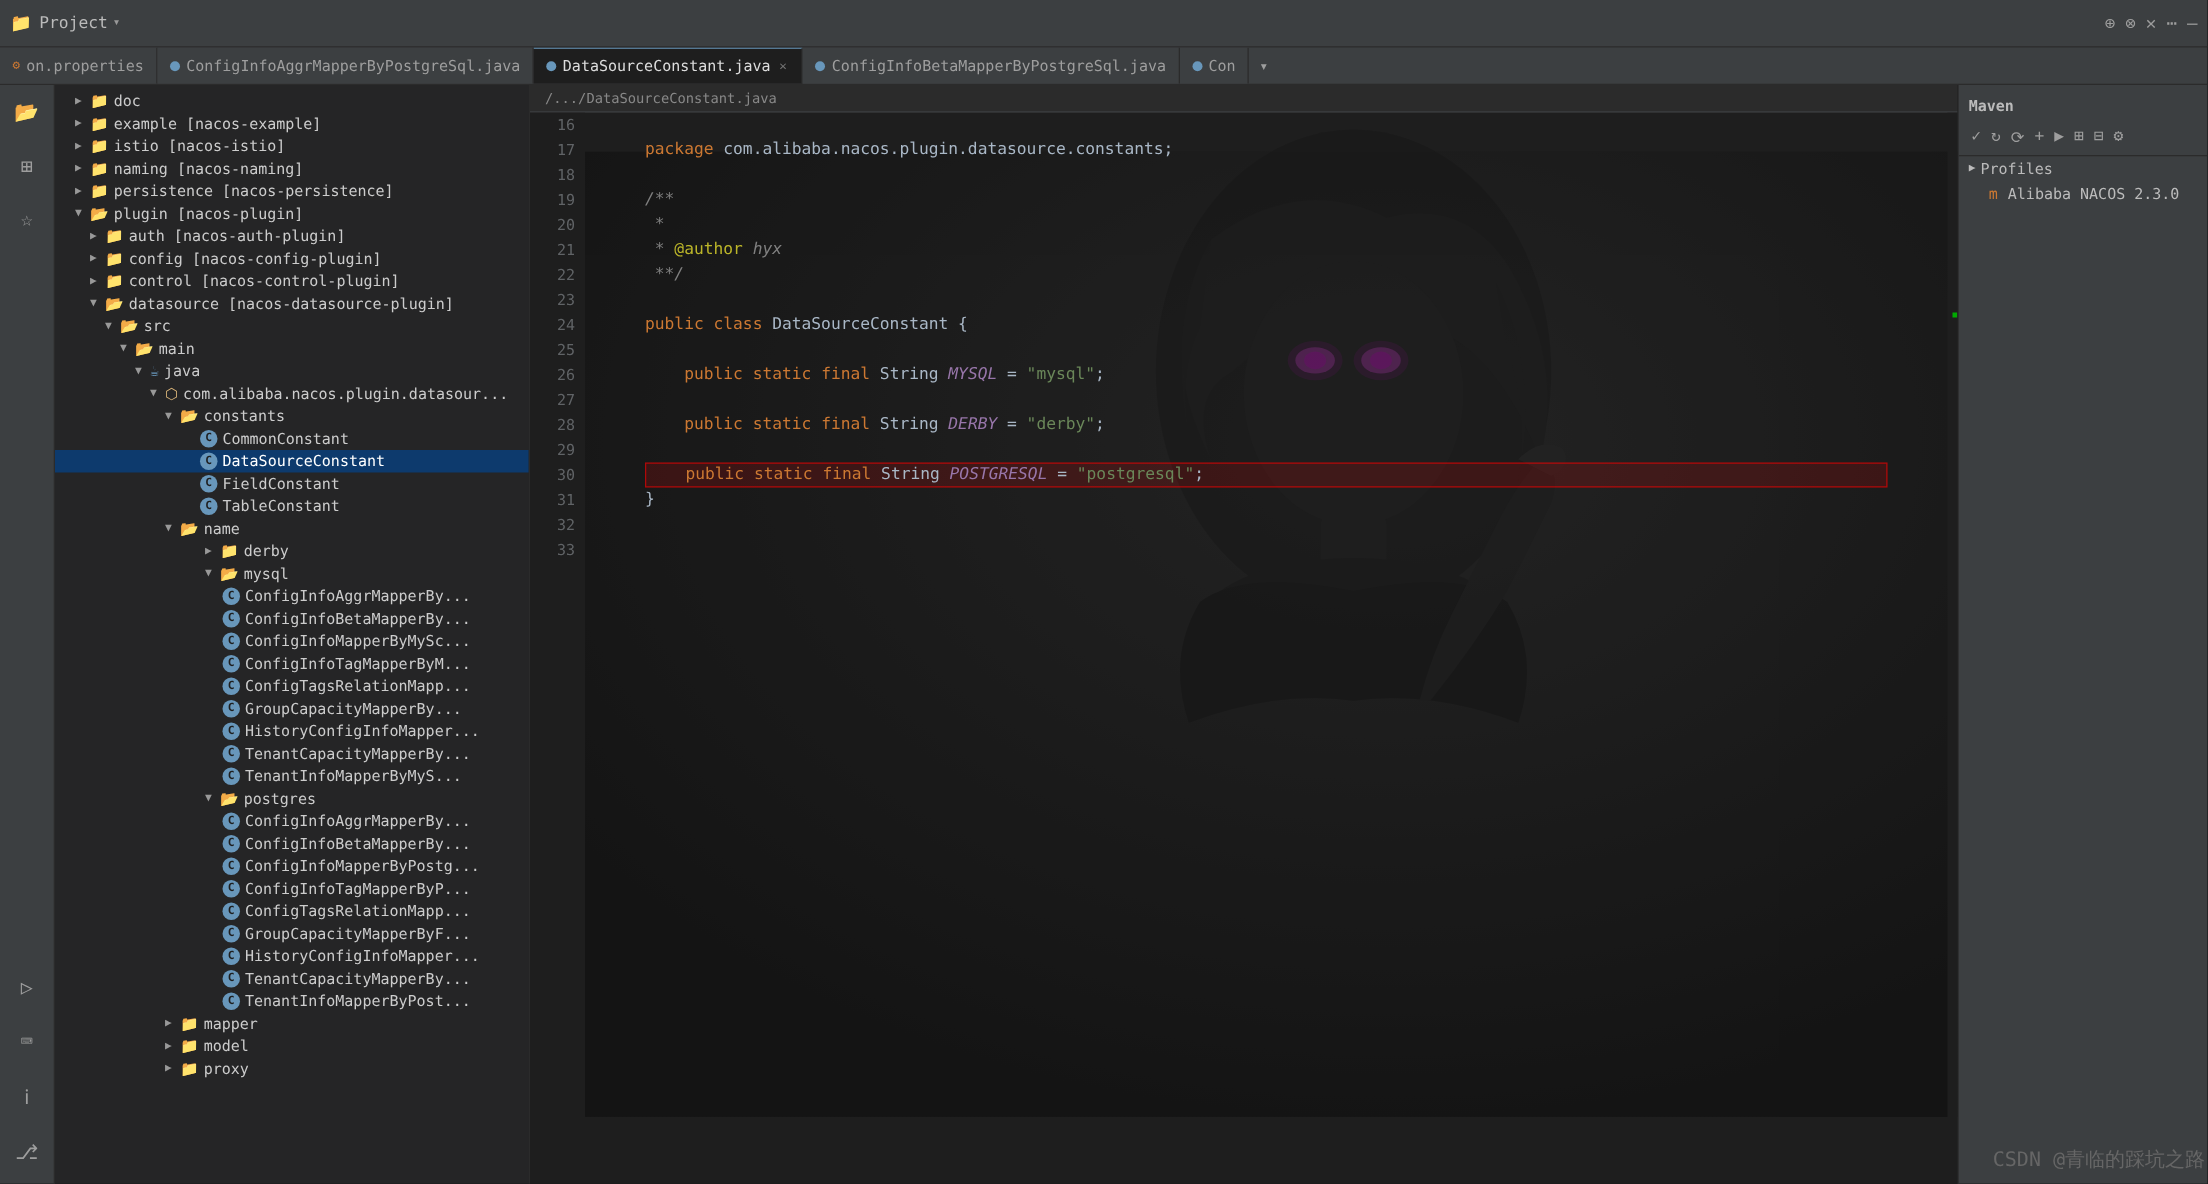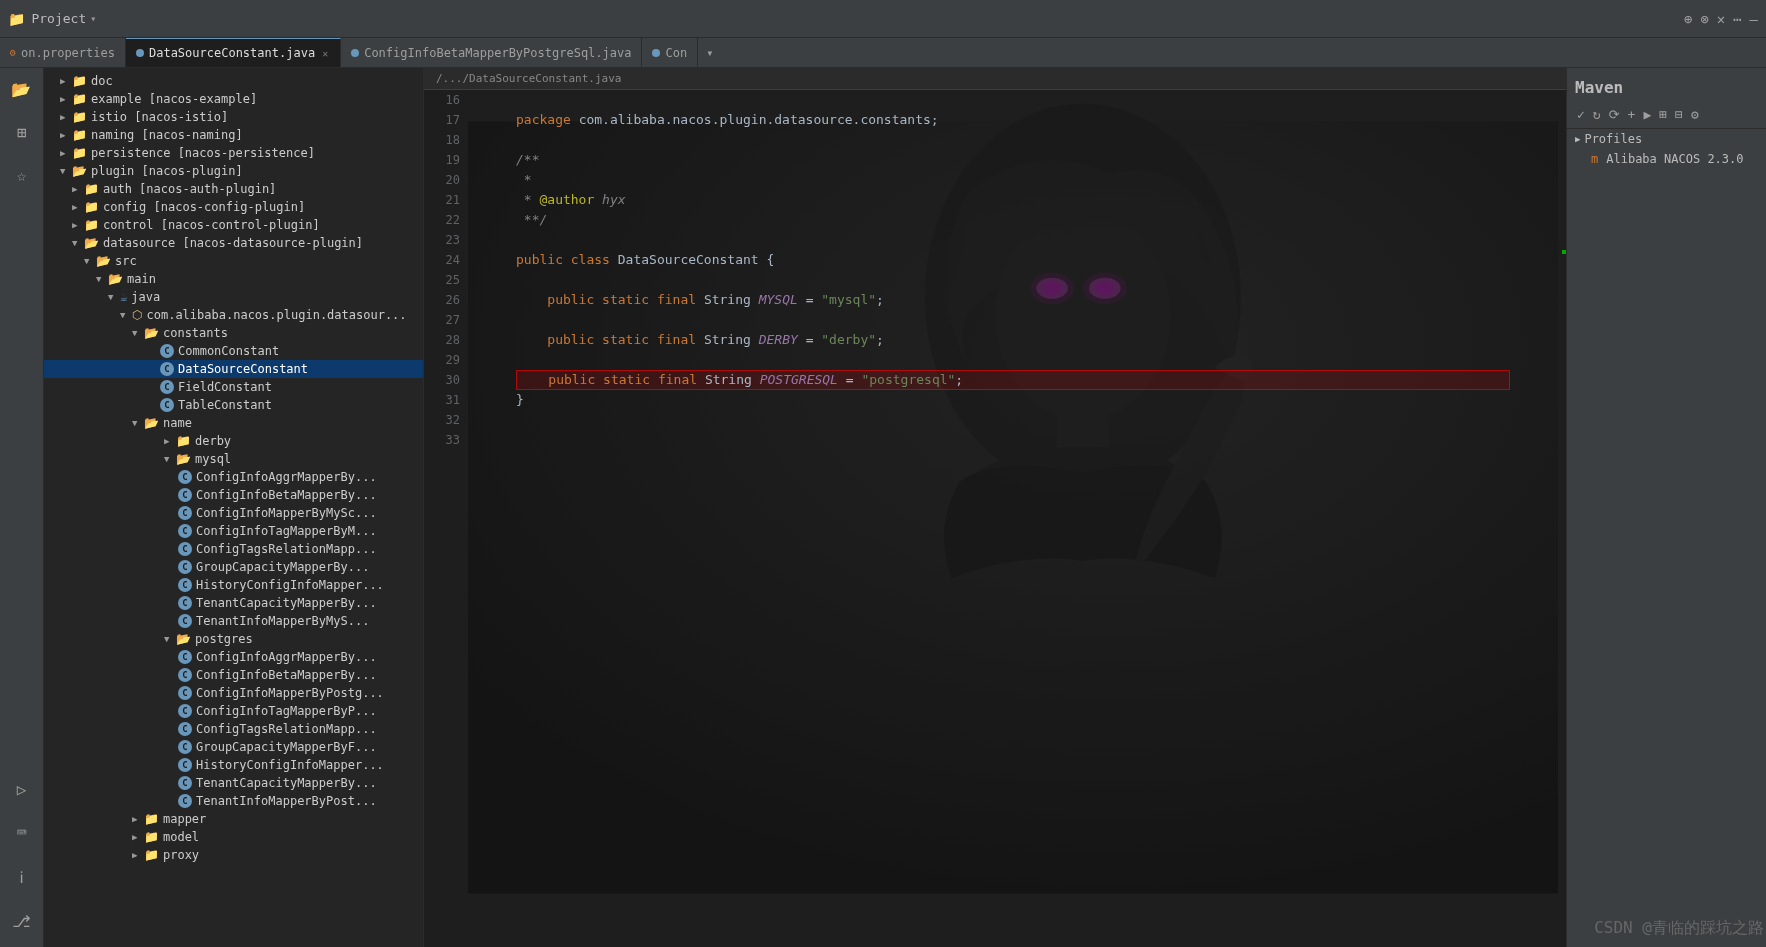--- a/index.html
+++ b/index.html
@@ -258,21 +258,21 @@
       width: 200px;
       background: #3c3f41;
       border-left: 1px solid #2b2b2b;
       padding: 6px 0;
       font-size: 12px;
       overflow-y: auto;
     }
     .maven-header {
       padding: 4px 8px;
       color: #bbb;
-      font-size: 16px;
+      font-size: 12px;
       font-weight: bold;
       display: flex;
       align-items: center;
       gap: 6px;
     }
     .maven-toolbar {
       display: flex;
       gap: 4px;
       padding: 4px 8px;
       border-bottom: 1px solid #2b2b2b;
@@ -331,20 +331,24 @@
     <span class="title-icon">✕</span>
     <span class="title-icon">⋯</span>
     <span class="title-icon">—</span>
   </div>
 </div>
 
 <div class="tabs-bar">
   <div class="tab">
     <span style="color:#cc7832;font-size:10px;">⚙</span>
     <span>on.properties</span>
+  </div>
+  <div class="tab">
+    <span class="tab-dot"></span>
+    <span>ConfigInfoAggrMapperByPostgreSql.java</span>
   </div>
   <div class="tab active">
     <span class="tab-dot"></span>
     <span>DataSourceConstant.java</span>
     <span class="tab-close">✕</span>
   </div>
   <div class="tab">
     <span class="tab-dot"></span>
     <span>ConfigInfoBetaMapperByPostgreSql.java</span>
   </div>

